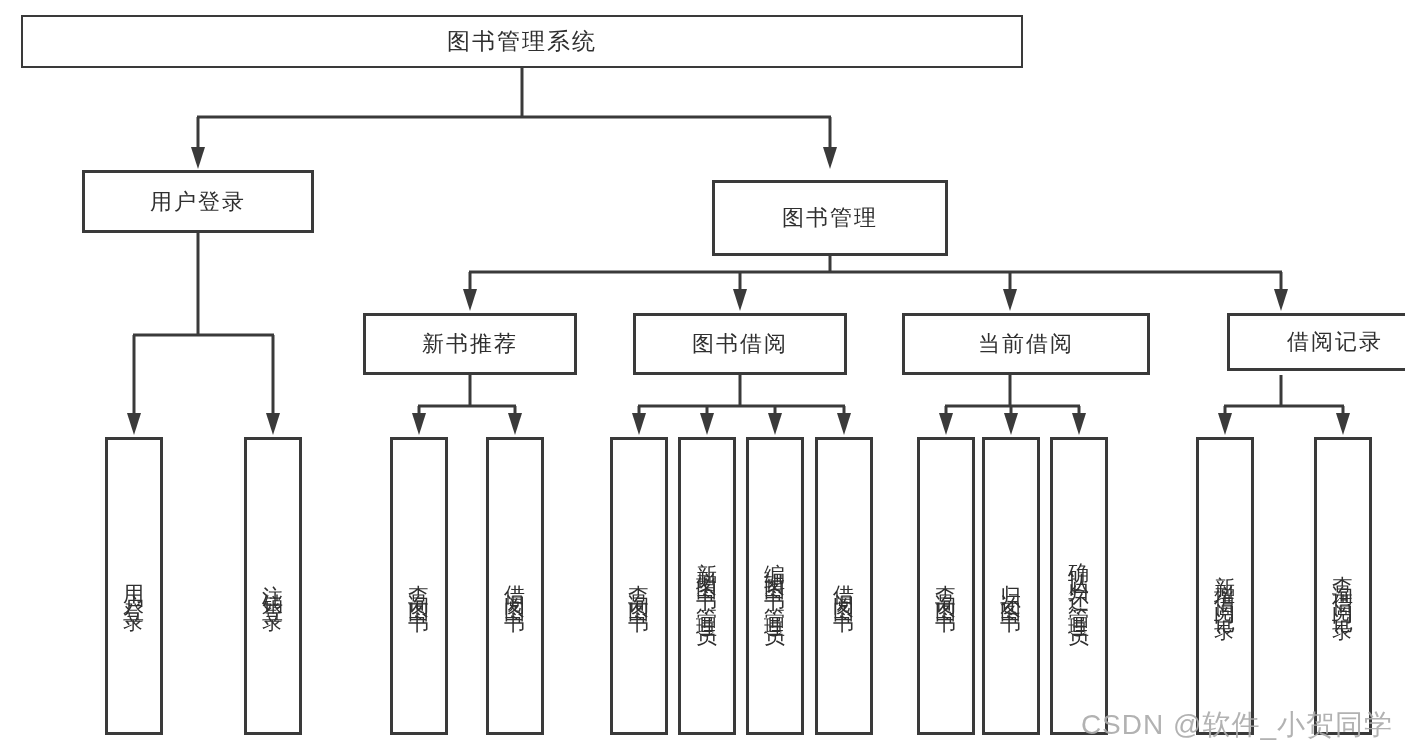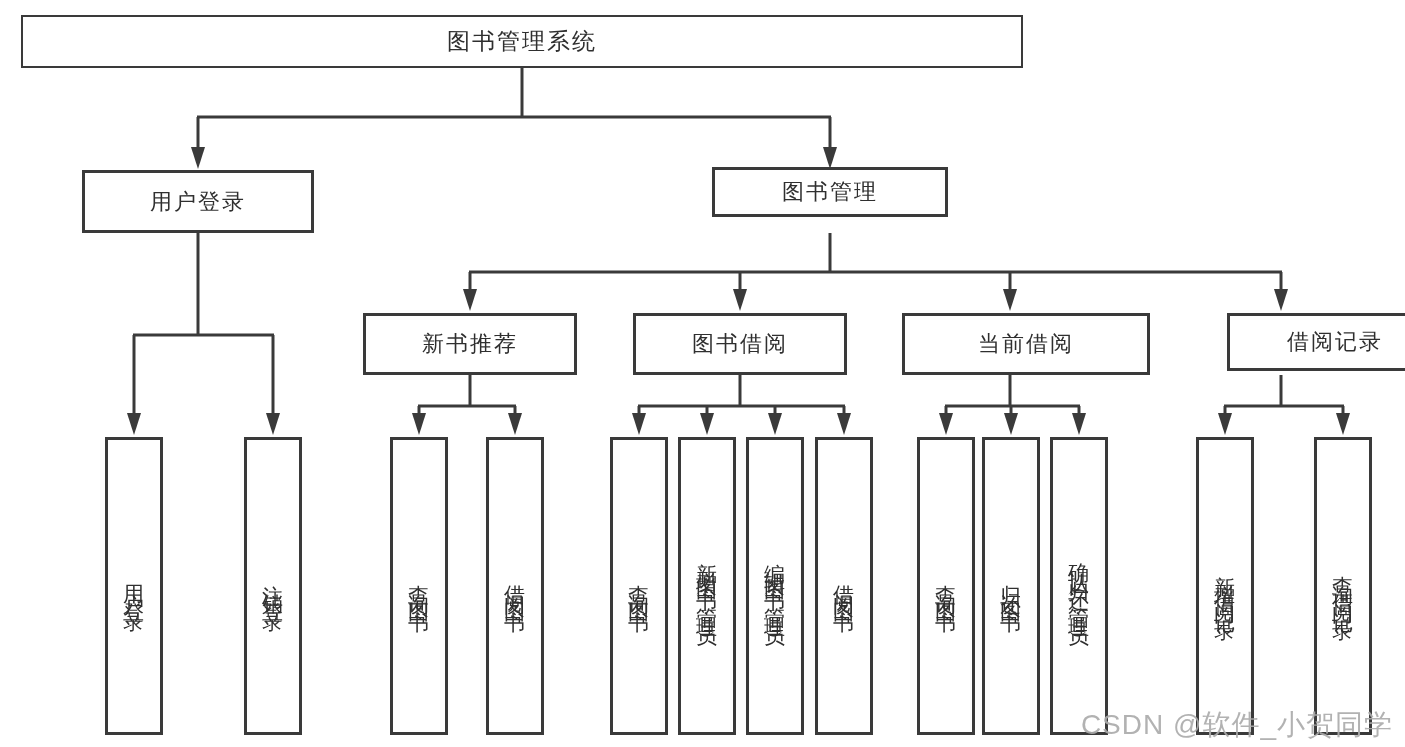--- a/index.html
+++ b/index.html
@@ -128,21 +128,21 @@
     <polygon fill="#3a3a3a" stroke="none" points="939,413 953,413 946,435"></polygon>
     <polygon fill="#3a3a3a" stroke="none" points="1004,413 1018,413 1011,435"></polygon>
     <polygon fill="#3a3a3a" stroke="none" points="1072,413 1086,413 1079,435"></polygon>
     <polygon fill="#3a3a3a" stroke="none" points="1218,413 1232,413 1225,435"></polygon>
     <polygon fill="#3a3a3a" stroke="none" points="1336,413 1350,413 1343,435"></polygon>
   </svg>
 
   <div class="box root" style="left:21px; top:15px; width:1002px; height:53px;">图书管理系统</div>
 
   <div class="box" style="left:82px; top:170px; width:232px; height:63px;">用户登录</div>
-  <div class="box" style="left:712px; top:167px; width:236px; height:50px;">图书管理</div>
+  <div class="box" style="left:712px; top:180px; width:236px; height:76px;">图书管理</div>
 
   <div class="box" style="left:633px; top:313px; width:214px; height:62px;">图书借阅</div>
   <div class="box" style="left:363px; top:313px; width:214px; height:62px;">新书推荐</div>
   <div class="box" style="left:902px; top:313px; width:248px; height:62px;">当前借阅</div>
   <div class="box" style="left:1227px; top:313px; width:216px; height:58px;">借阅记录</div>
 
   <div class="tbox" style="left:105px;">
     <span class="vtext">用户登录</span>
   </div>
   <div class="tbox" style="left:244px;">

